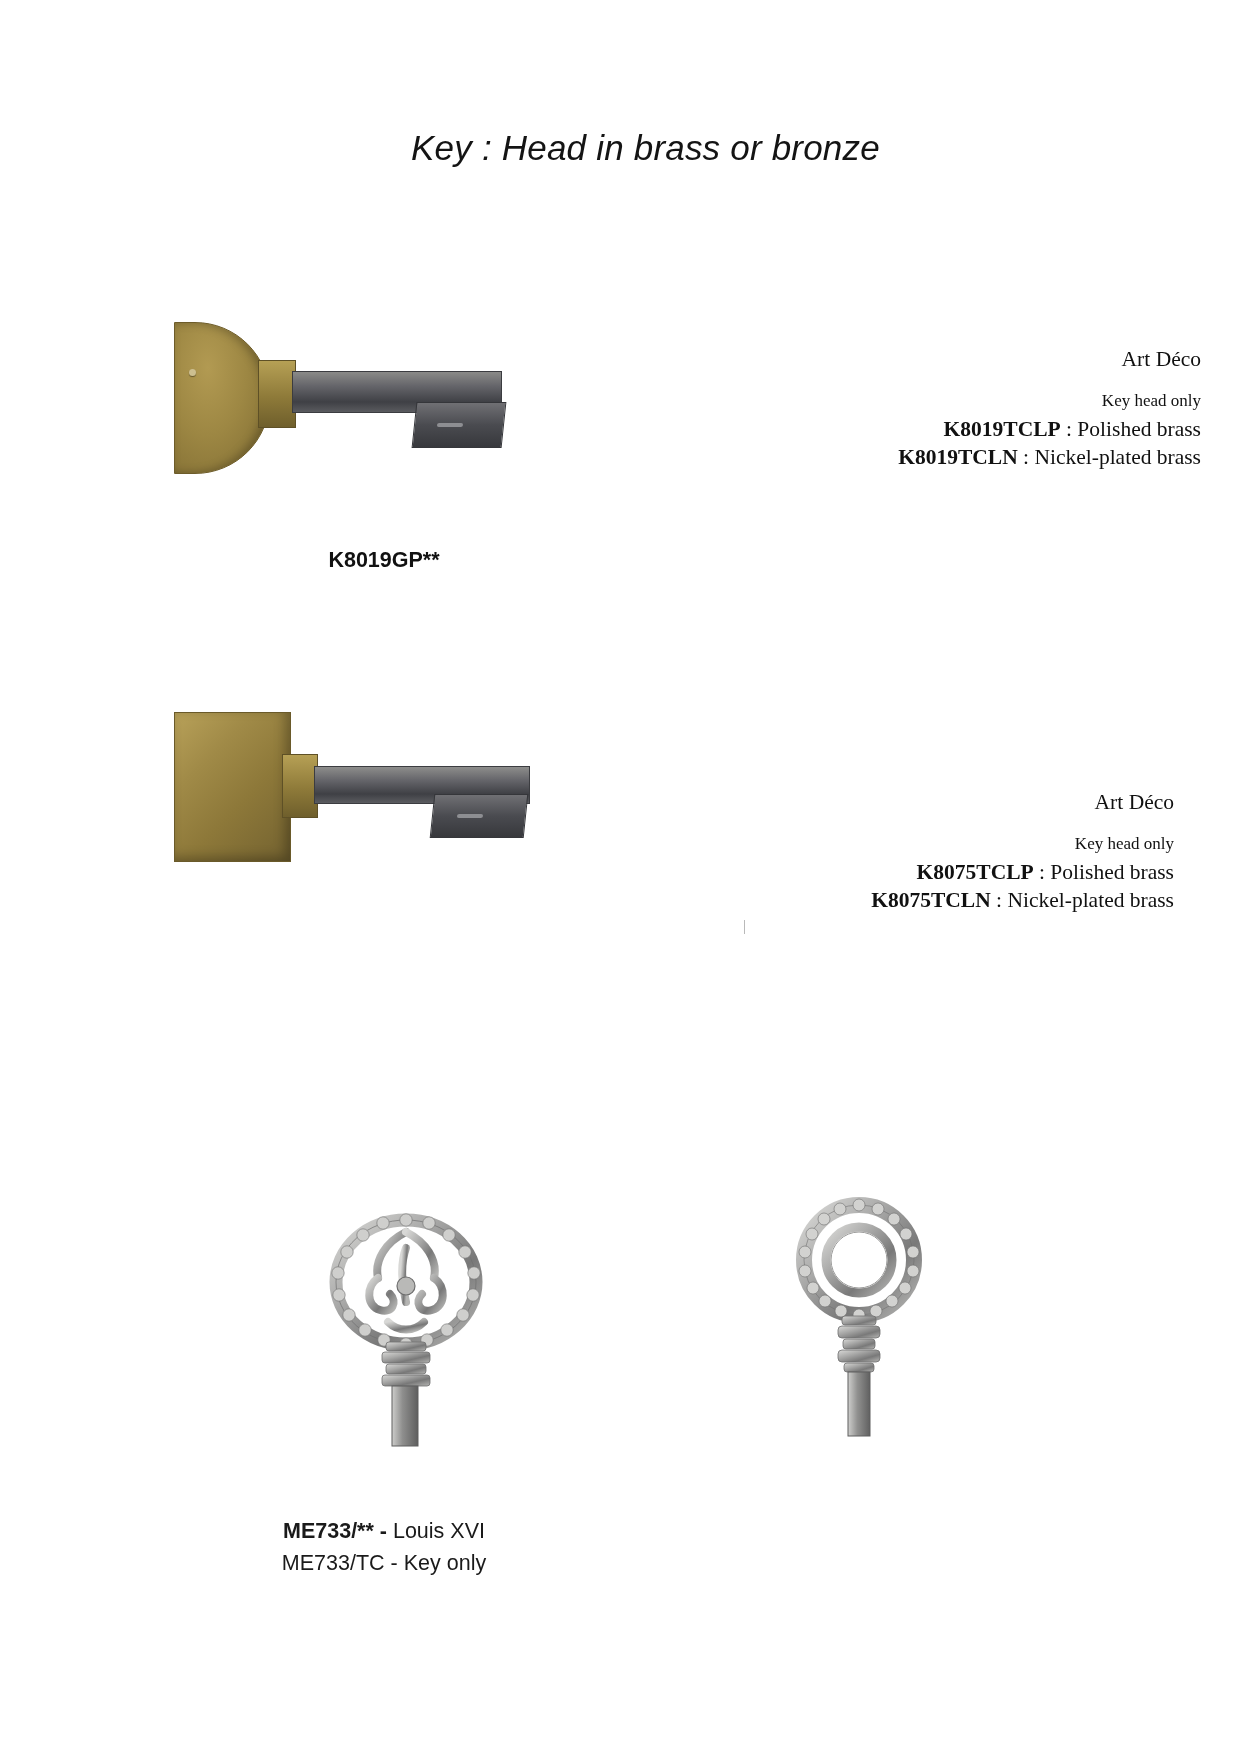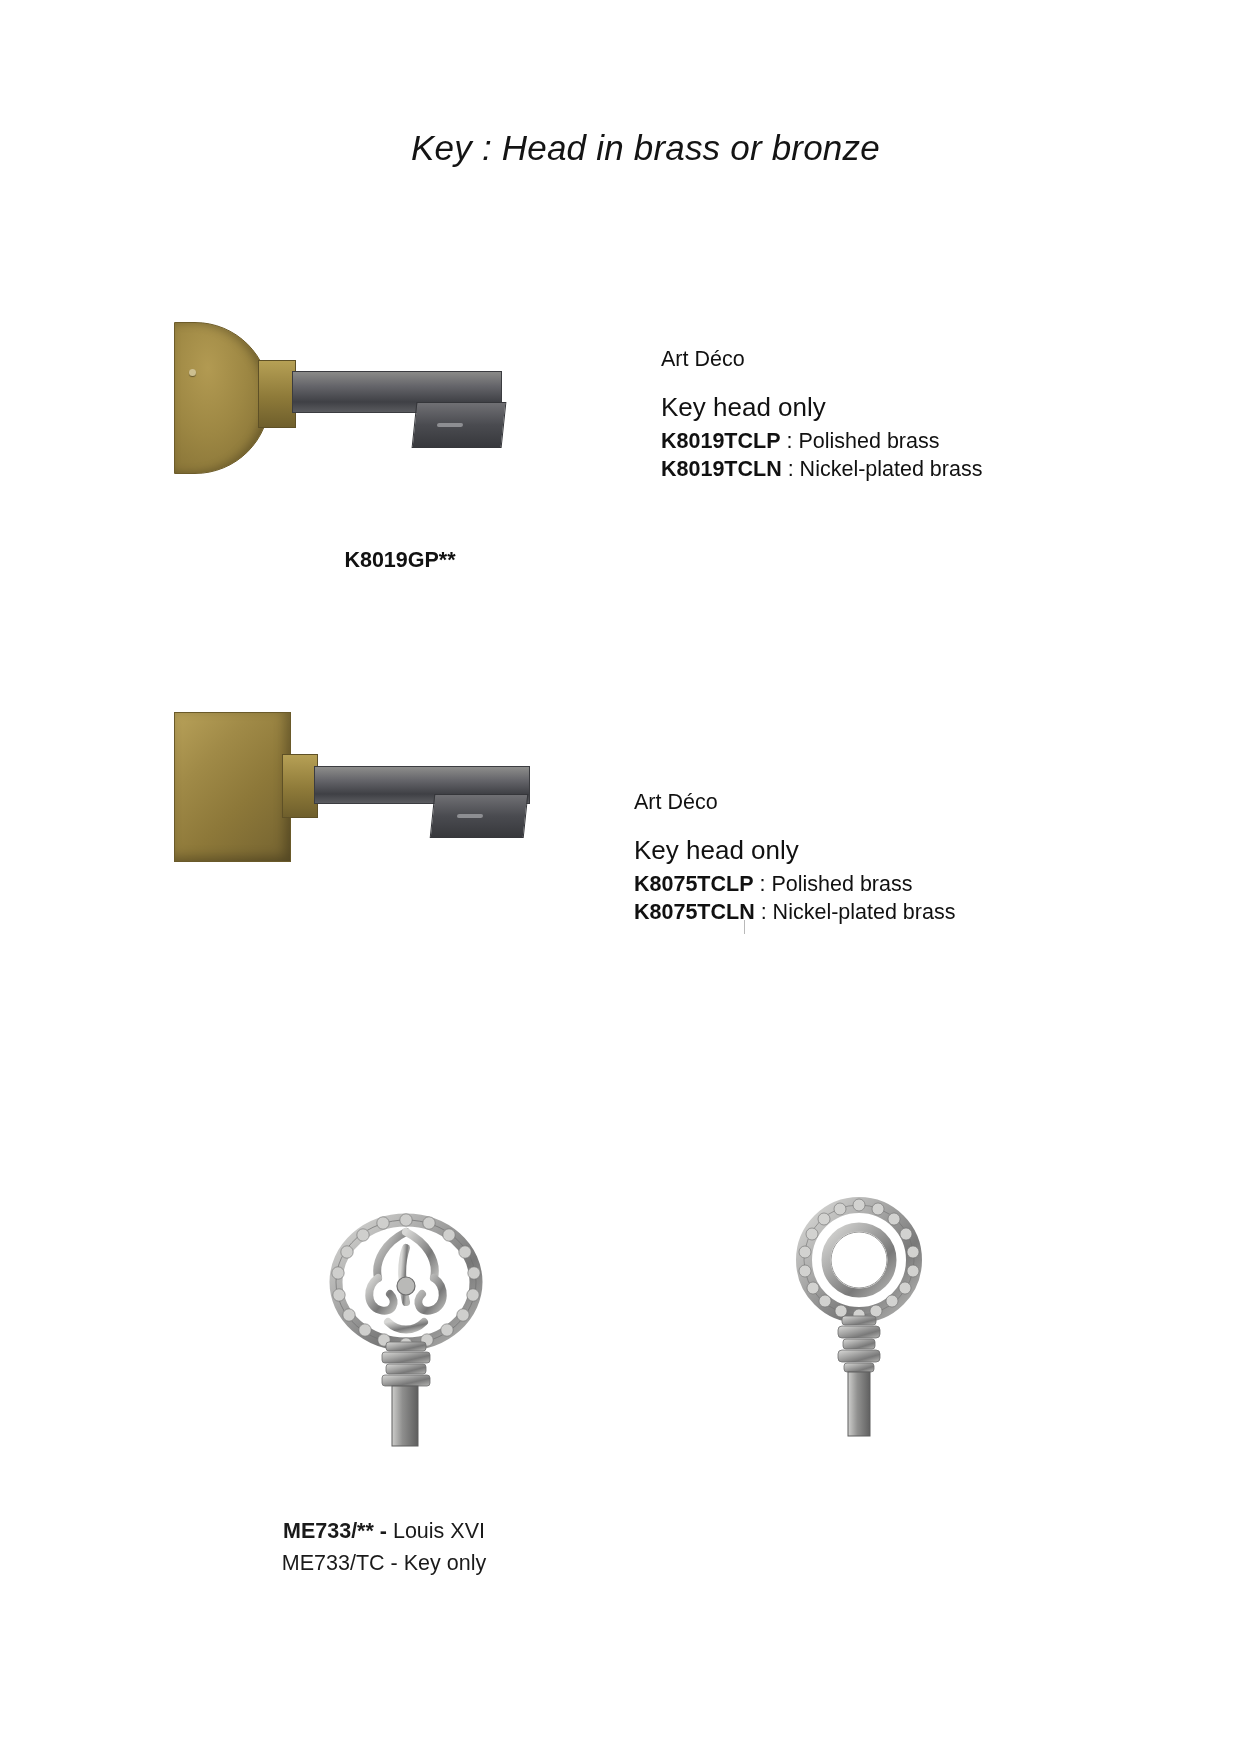--- a/index.html
+++ b/index.html
@@ -43,31 +43,32 @@
     position: absolute;
     text-align: center;
     font-size: 21.5px;
     line-height: 1.42;
     color: #111;
   }
   .caption .b { font-weight: bold; }
 
   .spec {
     position: absolute;
-    text-align: left;
+    text-align: right;
     font-size: 21.5px;
     line-height: 1.34;
     color: #111;
+    font-family: Liberation Serif, serif;
   }
   .spec .head {
     font-size: 21.5px;
     margin-bottom: 16px;
   }
   .spec .sub {
-    font-size: 26px;
+    font-size: 17px;
     margin-bottom: 2px;
   }
   .spec .line { white-space: nowrap; }
   .spec .code { font-weight: bold; }
 
   
   .key1 { top: 322px; left: 148px; width: 350px; height: 160px; }
   .k1-head {
     position: absolute;
     left: 0; top: 0;
@@ -188,21 +189,21 @@
 
   <div class="page-title">Key : Head in brass or bronze</div>
 
   <div class="key-figure key1">
     <div class="k1-head"></div>
     <div class="k1-collar"></div>
     <div class="k1-shank"></div>
     <div class="k1-bit"></div>
   </div>
 
-  <div class="caption" style="top:545px; left:204px; width:340px;">
+  <div class="caption" style="top:545px; left:188px; width:340px;">
     <div class="b">K8019GP**</div>
   </div>
 
   <div class="spec" style="top:345px; left:635px; width:540px;">
     <div class="head">Art Déco</div>
     <div class="sub">Key head  only</div>
     <div class="line">
       <span class="code">K8019TCLP</span>
       <span>: Polished brass</span>
     </div>

